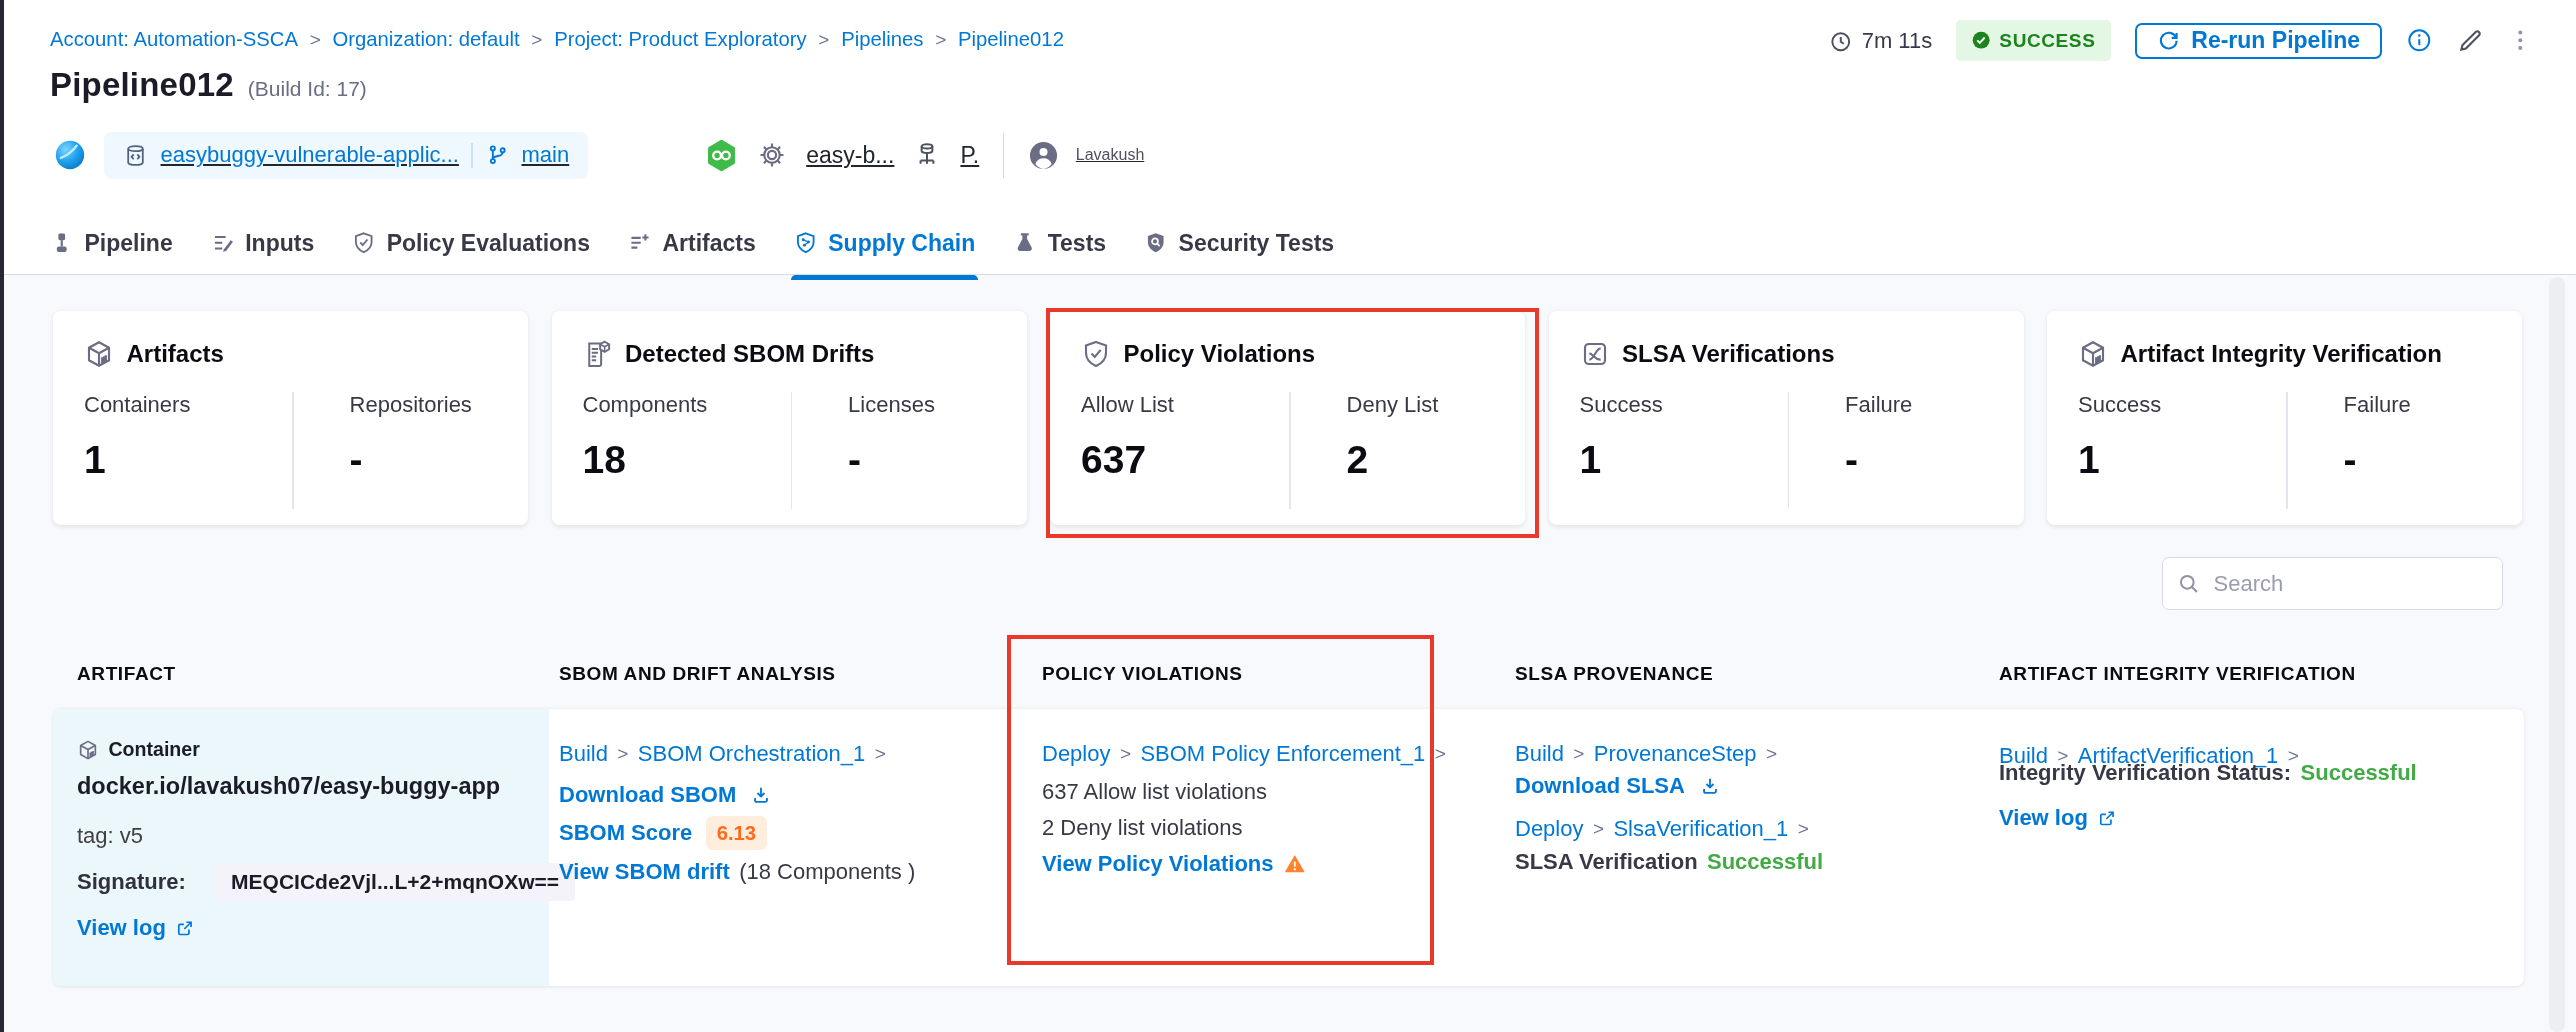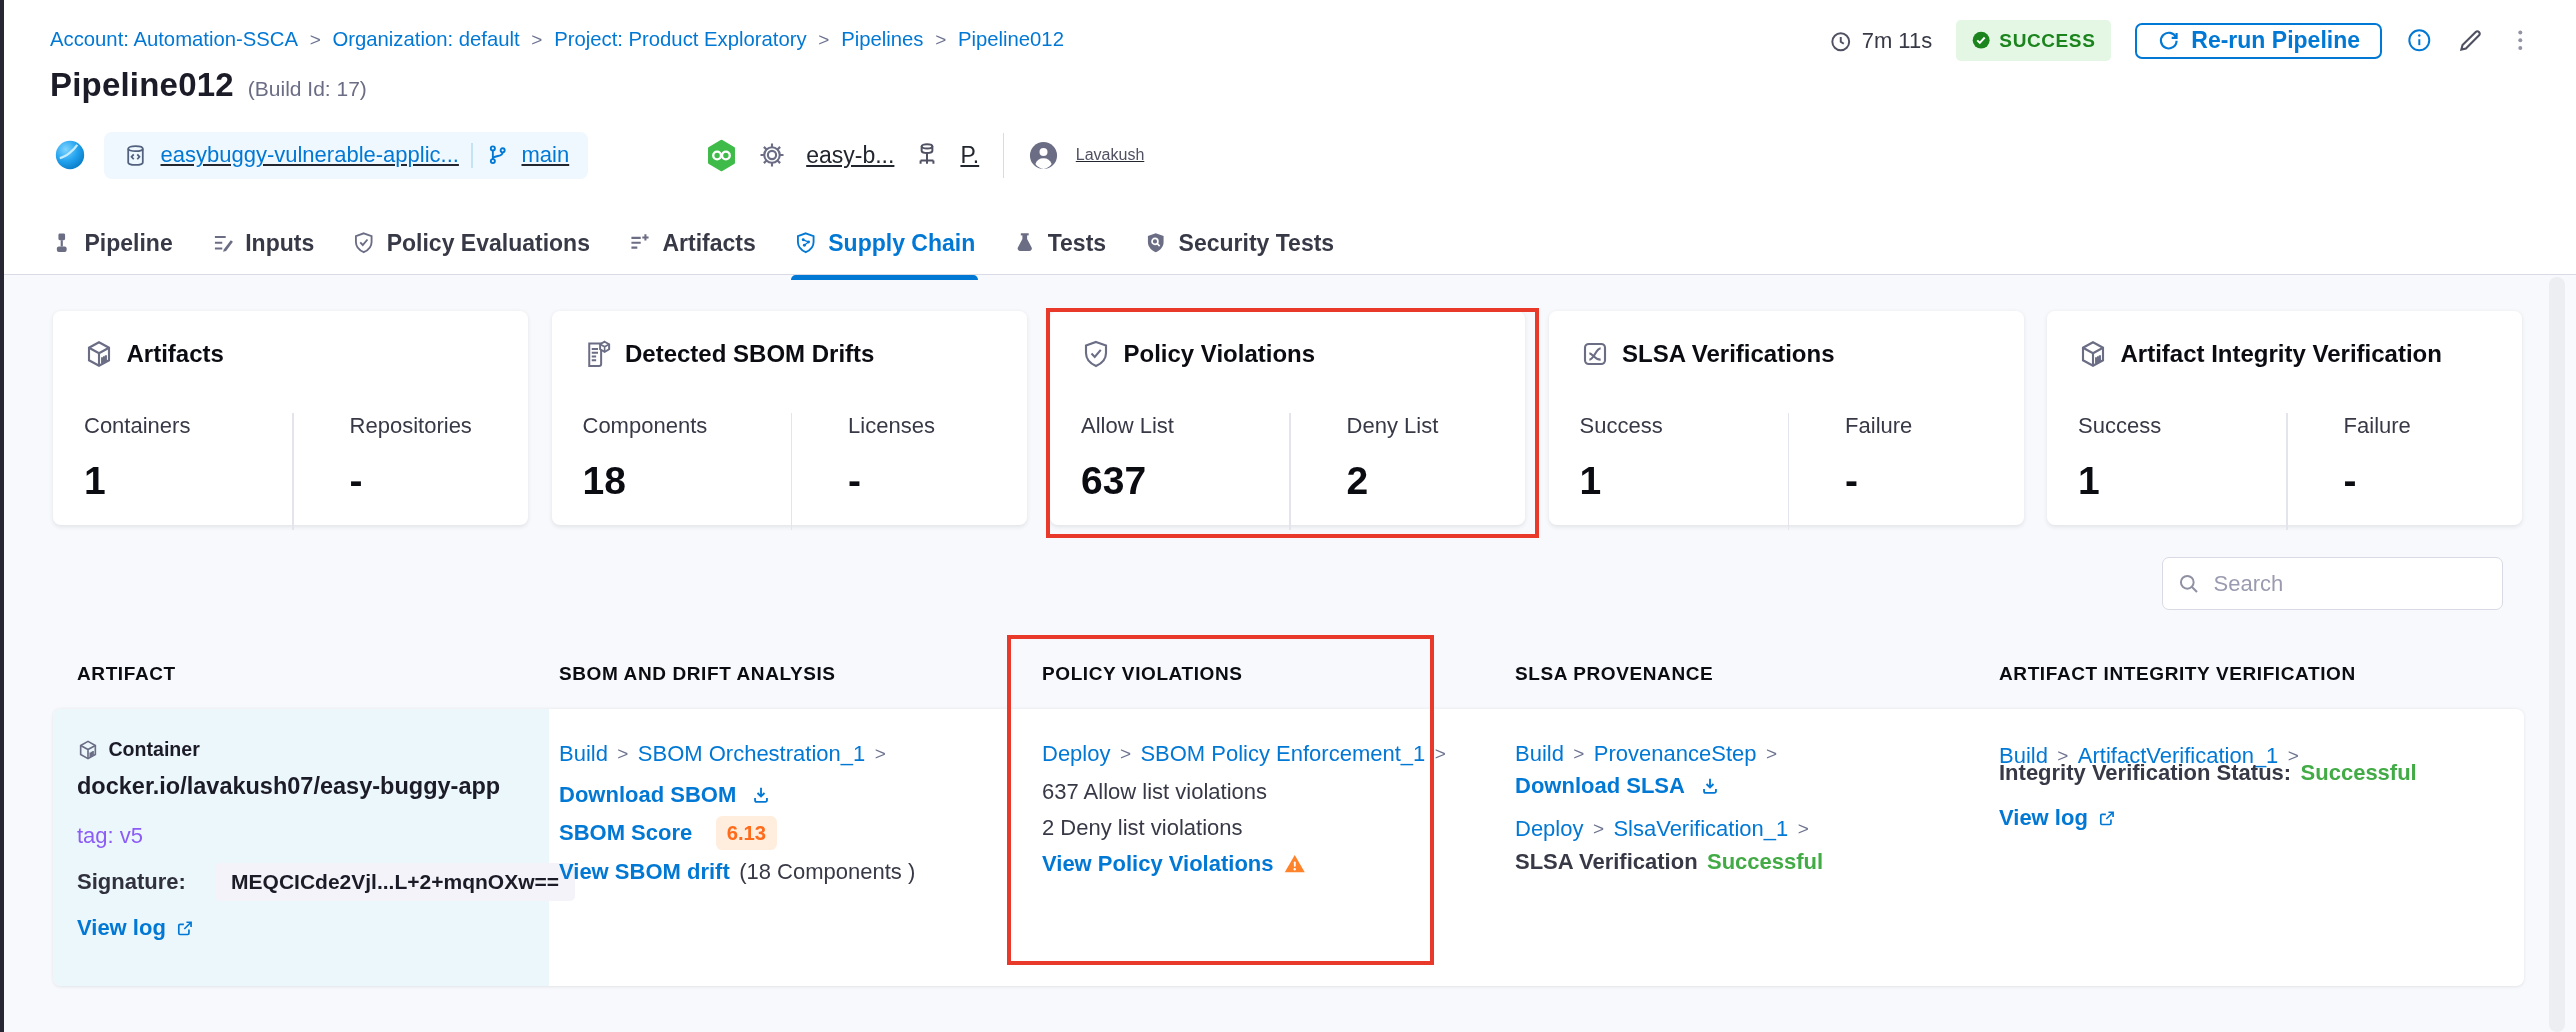--- a/index.html
+++ b/index.html
@@ -48,21 +48,21 @@
   .tab.active{color:#0278d5;}
   .tab.active .ic{color:#0278d5;}
   .tab.active::after{content:"";position:absolute;left:-3.1px;right:-3.1px;bottom:0;height:4.7px;background:#0278d5;border-radius:4.7px 4.7px 0 0;}
 
   
   .cards{position:absolute;left:53px;top:311px;display:flex;gap:23.5px;}
   .card{width:475px;height:214px;background:#fff;border-radius:7.8px;box-shadow:0 1.6px 4.7px rgba(40,41,61,.10);
         box-sizing:border-box;padding:28px 31px;}
   .card-head{display:flex;align-items:center;gap:12.5px;font-size:24px;font-weight:700;color:#0b0c12;}
   .card-head .ic{color:#6b6d85;}
-  .stats{display:flex;margin-top:44px;}
+  .stats{display:flex;margin-top:23px;}
   .stat-a{width:208px;}
   .stat-div{width:1.6px;height:117px;background:#e4e5ec;}
   .stat-b{padding-left:56px;}
   .stat-label{font-size:22px;color:#383946;}
   .stat-value{font-size:39px;font-weight:700;color:#0b0c12;margin-top:20.3px;}
 
   
   .select-box{position:absolute;left:53px;top:557px;width:208px;height:53px;background:#fff;border:1.6px solid #d9dae5;
      border-radius:7px;box-sizing:border-box;display:flex;align-items:center;justify-content:space-between;
      padding:0 15.6px;cursor:pointer;}
@@ -442,21 +442,21 @@
           <path d="M4 7l8 4.4L20 7M12 11.4v10"></path>
           <path d="M14.5 19.6v-5M16 18.8v-5M17.5 18v-5"></path>
         </g>
       </svg>
     <span class="typ-label">Container</span>
   </div>
   <div class="cellrow" style="left:77px;top:773px">
     <span class="img-name">docker.io/lavakush07/easy-buggy-app</span>
   </div>
   <div class="cellrow" style="left:77px;top:823px">
-    <span class="dim" style="color:#8b5cf6">tag: v5</span>
+    <span class="dim" style="color:#404040">tag: v5</span>
   </div>
   <div class="cellrow" style="left:77px;top:863px">
     <span class="sig-label">Signature:</span>
     <span class="sig-pill" style="margin-left:20.3px">MEQCICde2Vjl...L+2+mqnOXw==</span>
   </div>
   <div class="cellrow" style="left:77px;top:915px">
     <span class="lnk b">View log</span>
     <svg class="ic" style="color:#0278d5" width="20.3" height="20.3" viewBox="0 0 24 24">
         <g fill="none" stroke="currentColor" stroke-width="2">
           <path d="M13.5 5H19v5.5M19 5l-8 8"></path>
@@ -475,21 +475,21 @@
     <span class="lnk b">Download SBOM</span>
     <svg class="ic" style="color:#0278d5;margin-left:4.7px" width="22" height="22" viewBox="0 0 24 24">
         <g fill="none" stroke="currentColor" stroke-width="2">
           <path d="M12 4v9M8.2 9.8l3.8 3.8 3.8-3.8"></path>
           <path d="M5.5 15.2v2.5a1.8 1.8 0 0 0 1.8 1.8h9.4a1.8 1.8 0 0 0 1.8-1.8v-2.5"></path>
         </g>
       </svg>
   </div>
   <div class="cellrow" style="left:559px;top:816px">
     <span class="lnk b">SBOM Score</span>
-    <span class="score-badge" style="margin-left:14px">6.13</span>
+    <span class="score-badge" style="margin-left:4px">6.13</span>
   </div>
   <div class="cellrow" style="left:559px;top:859px">
     <span class="lnk b">View SBOM drift</span>
     <span class="dim" style="font-weight:500">(18 Components )</span>
   </div>
 
   <div class="cellrow" style="left:1042px;top:741px">
     <span class="lnk">Deploy</span>
     <span class="chev"></span>
     <span class="lnk">SBOM Policy Enforcement_1</span>

